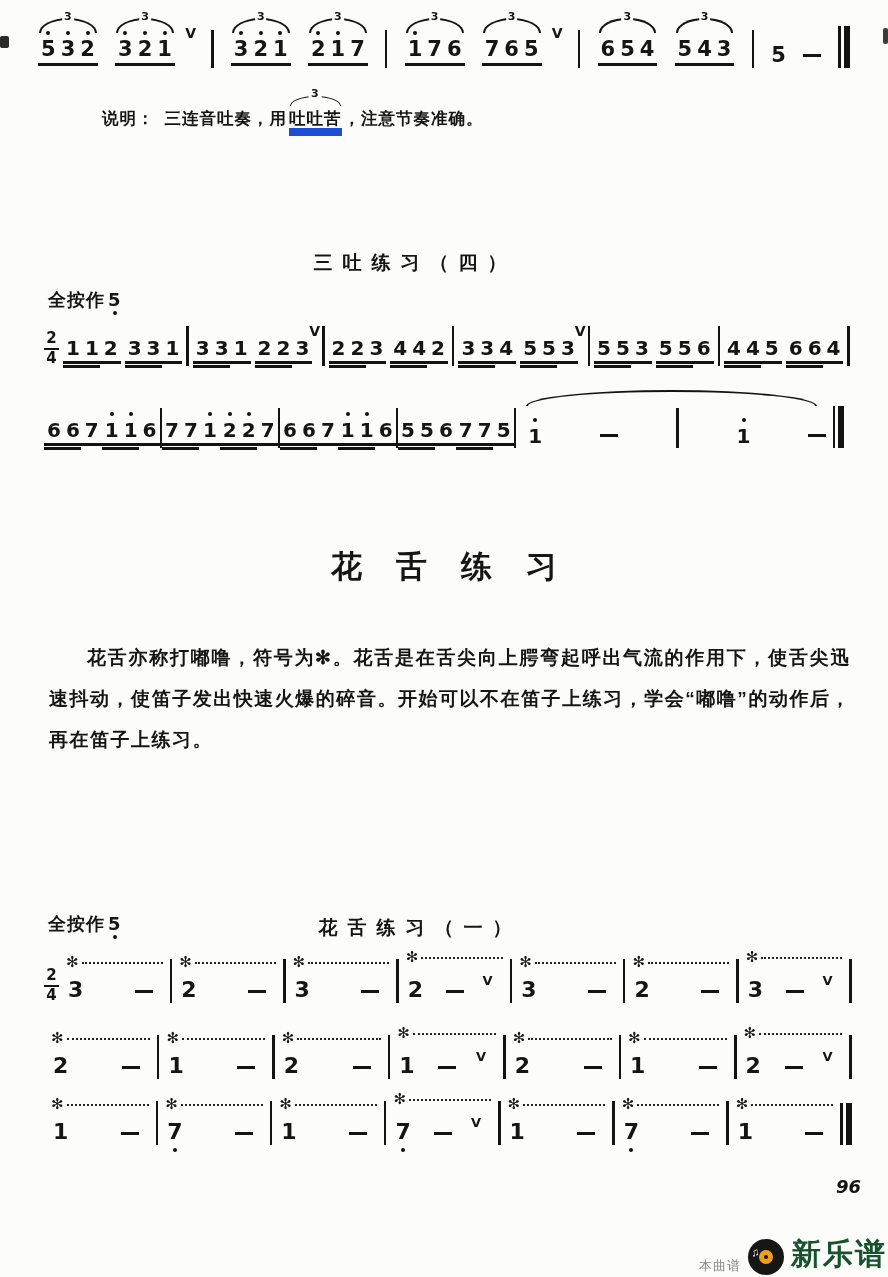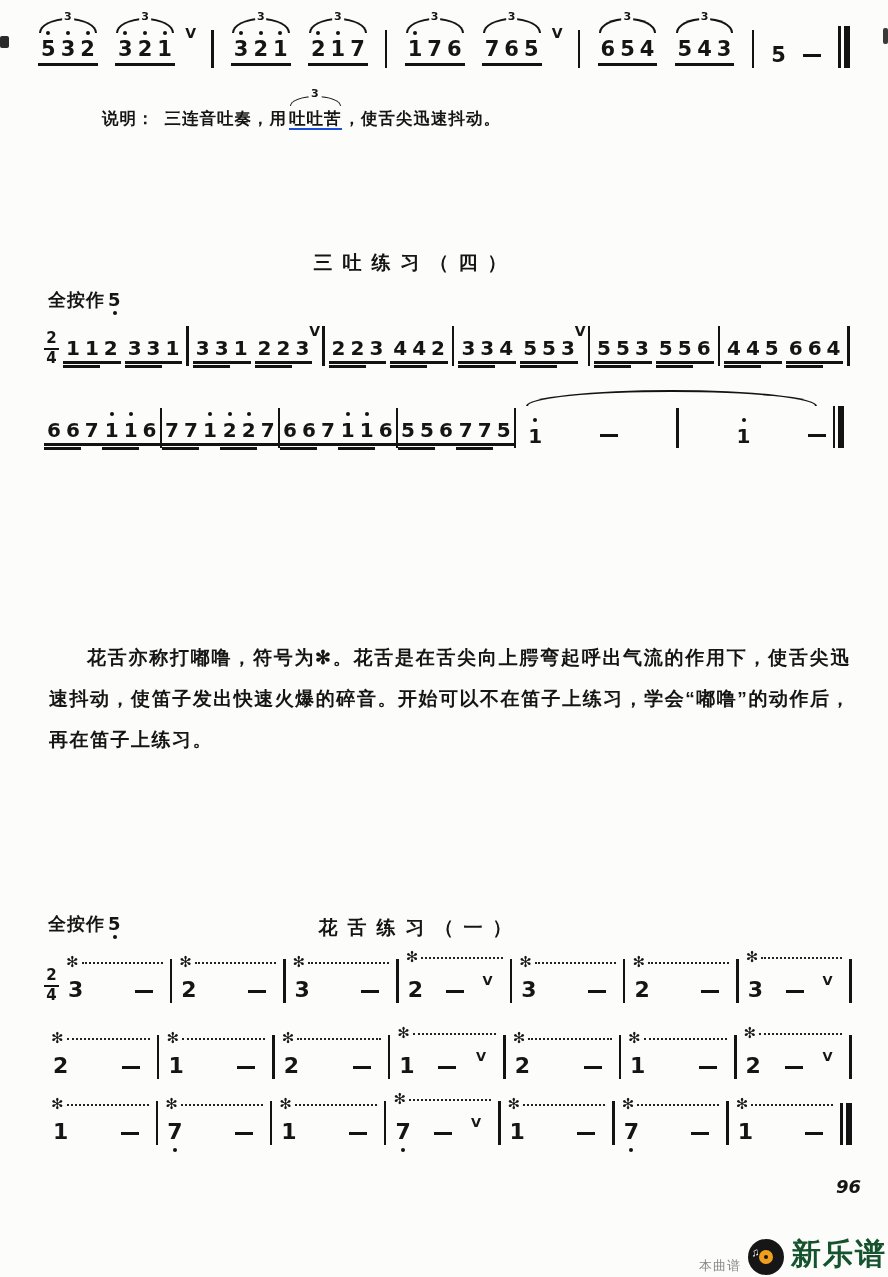--- a/index.html
+++ b/index.html
@@ -62,21 +62,21 @@
   .tie-arc{position:absolute;top:0;left:2px;right:16px;height:14px;border:2.5px solid #131313;border-bottom:none;
            border-radius:50% 50% 0 0/100% 100% 0 0;}
 
   
   .explain{position:absolute;font:700 16.5px "Liberation Sans",sans-serif;letter-spacing:1px;white-space:nowrap;}
   .ex1{top:96px;left:102px;}
   .ex2{top:456px;left:102px;}
   .ex-label{margin-right:10px;}
   .tword{display:inline-block;position:relative;padding-top:12px;margin:0 2px;}
   .tword .arc{top:0;height:9px;border-width:1.5px;}
-  .uword{border-bottom:2px solid #1d4ed8;padding-bottom:1px;}
+  .uword{border-bottom:8px solid #1d4ed8;padding-bottom:1px;}
 
   .sec-title{position:absolute;margin:0;font:700 19px "Liberation Sans",sans-serif;letter-spacing:10px;text-align:center;}
   .t1{top:250px;left:0;width:830px;font-family:Liberation Mono, monospace;}
   .t2{top:872px;left:0;width:840px;margin-top:43px;}
   .main-title{position:absolute;top:546px;left:0;width:888px;margin:0;text-align:center;
               font:700 31px "Liberation Sans",sans-serif;letter-spacing:34px;text-indent:34px;}
 
   .keysig{position:absolute;font:700 18px "Liberation Sans",sans-serif;letter-spacing:1px;}
   .key1{top:288px;left:48px;}
   .key2{top:912px;left:48px;}
@@ -180,21 +180,21 @@
       <span class="dash"></span>
       <span class="finalbar">
         <span class="fb-thin"></span>
         <span class="fb-thick"></span>
       </span>
     </div>
 
   <div class="explain ex1">
     <span class="ex-label">说明：</span><span>三连音吐奏，用</span><span class="tword"><span class="arc">
           <span class="arcnum">3</span>
-        </span><span class="uword">吐吐苦</span></span><span>，使舌尖迅速抖动。</span>
+        </span><span class="uword">吐吐苦</span></span><span>，注意节奏准确。</span>
   </div>
 
   <h3 class="sec-title t1">三吐练习（四）</h3>
 
   <div class="keysig key1">
     <span>全按作</span><span class="keynote"><span>5</span><span class="dot-lo kdot"></span></span>
   </div>
 
   <div class="music-line dense s1l1">
       <span class="timesig">
@@ -344,20 +344,21 @@
         <span class="digit">1<span class="dot-hi"></span></span>
         <span class="dash"></span>
       </span>
       <span class="finalbar">
         <span class="fb-thin"></span>
         <span class="fb-thick"></span>
       </span>
     </div>
 
 
+  <h1 class="main-title">花舌练习</h1>
 
   <p class="para">花舌亦称打嘟噜，符号为✻。花舌是在舌尖向上腭弯起呼出气流的作用下，使舌尖迅速抖动，使笛子发出快速火爆的碎音。开始可以不在笛子上练习，学会“嘟噜”的动作后，再在笛子上练习。</p>
 
   <h3 class="sec-title t2">花舌练习（一）</h3>
 
   <div class="keysig key2">
     <span>全按作</span><span class="keynote"><span>5</span><span class="dot-lo kdot"></span></span>
   </div>
 
   <div class="music-line fl-line s2l1">

